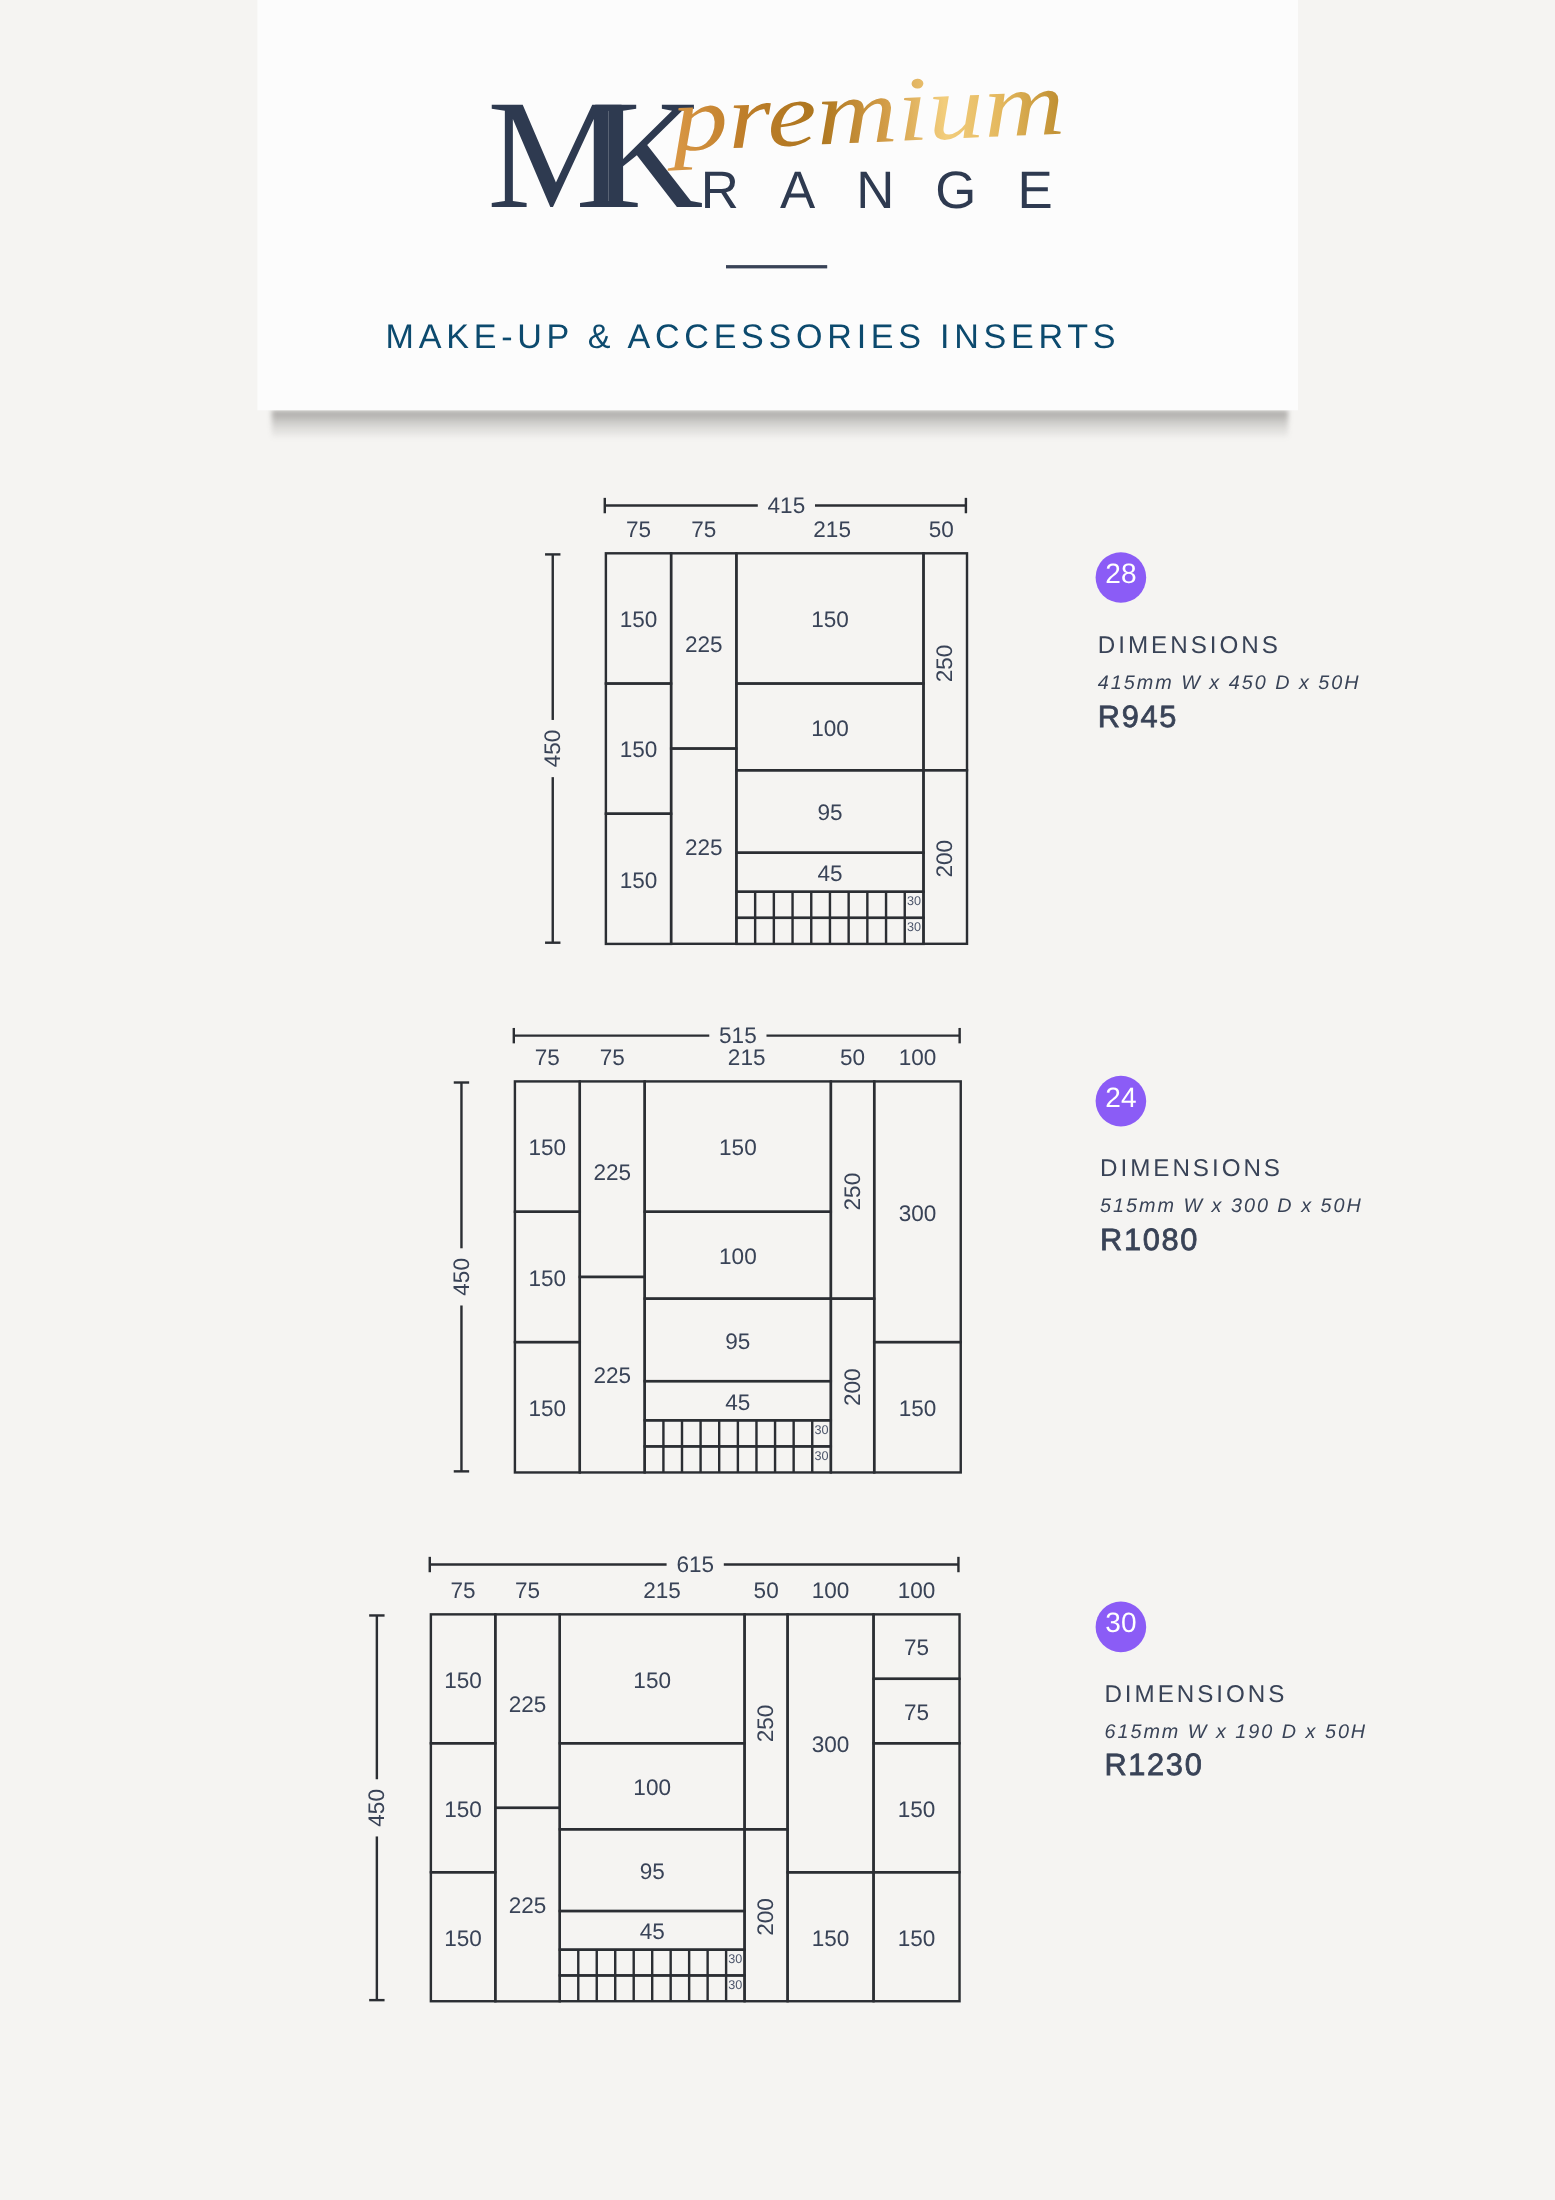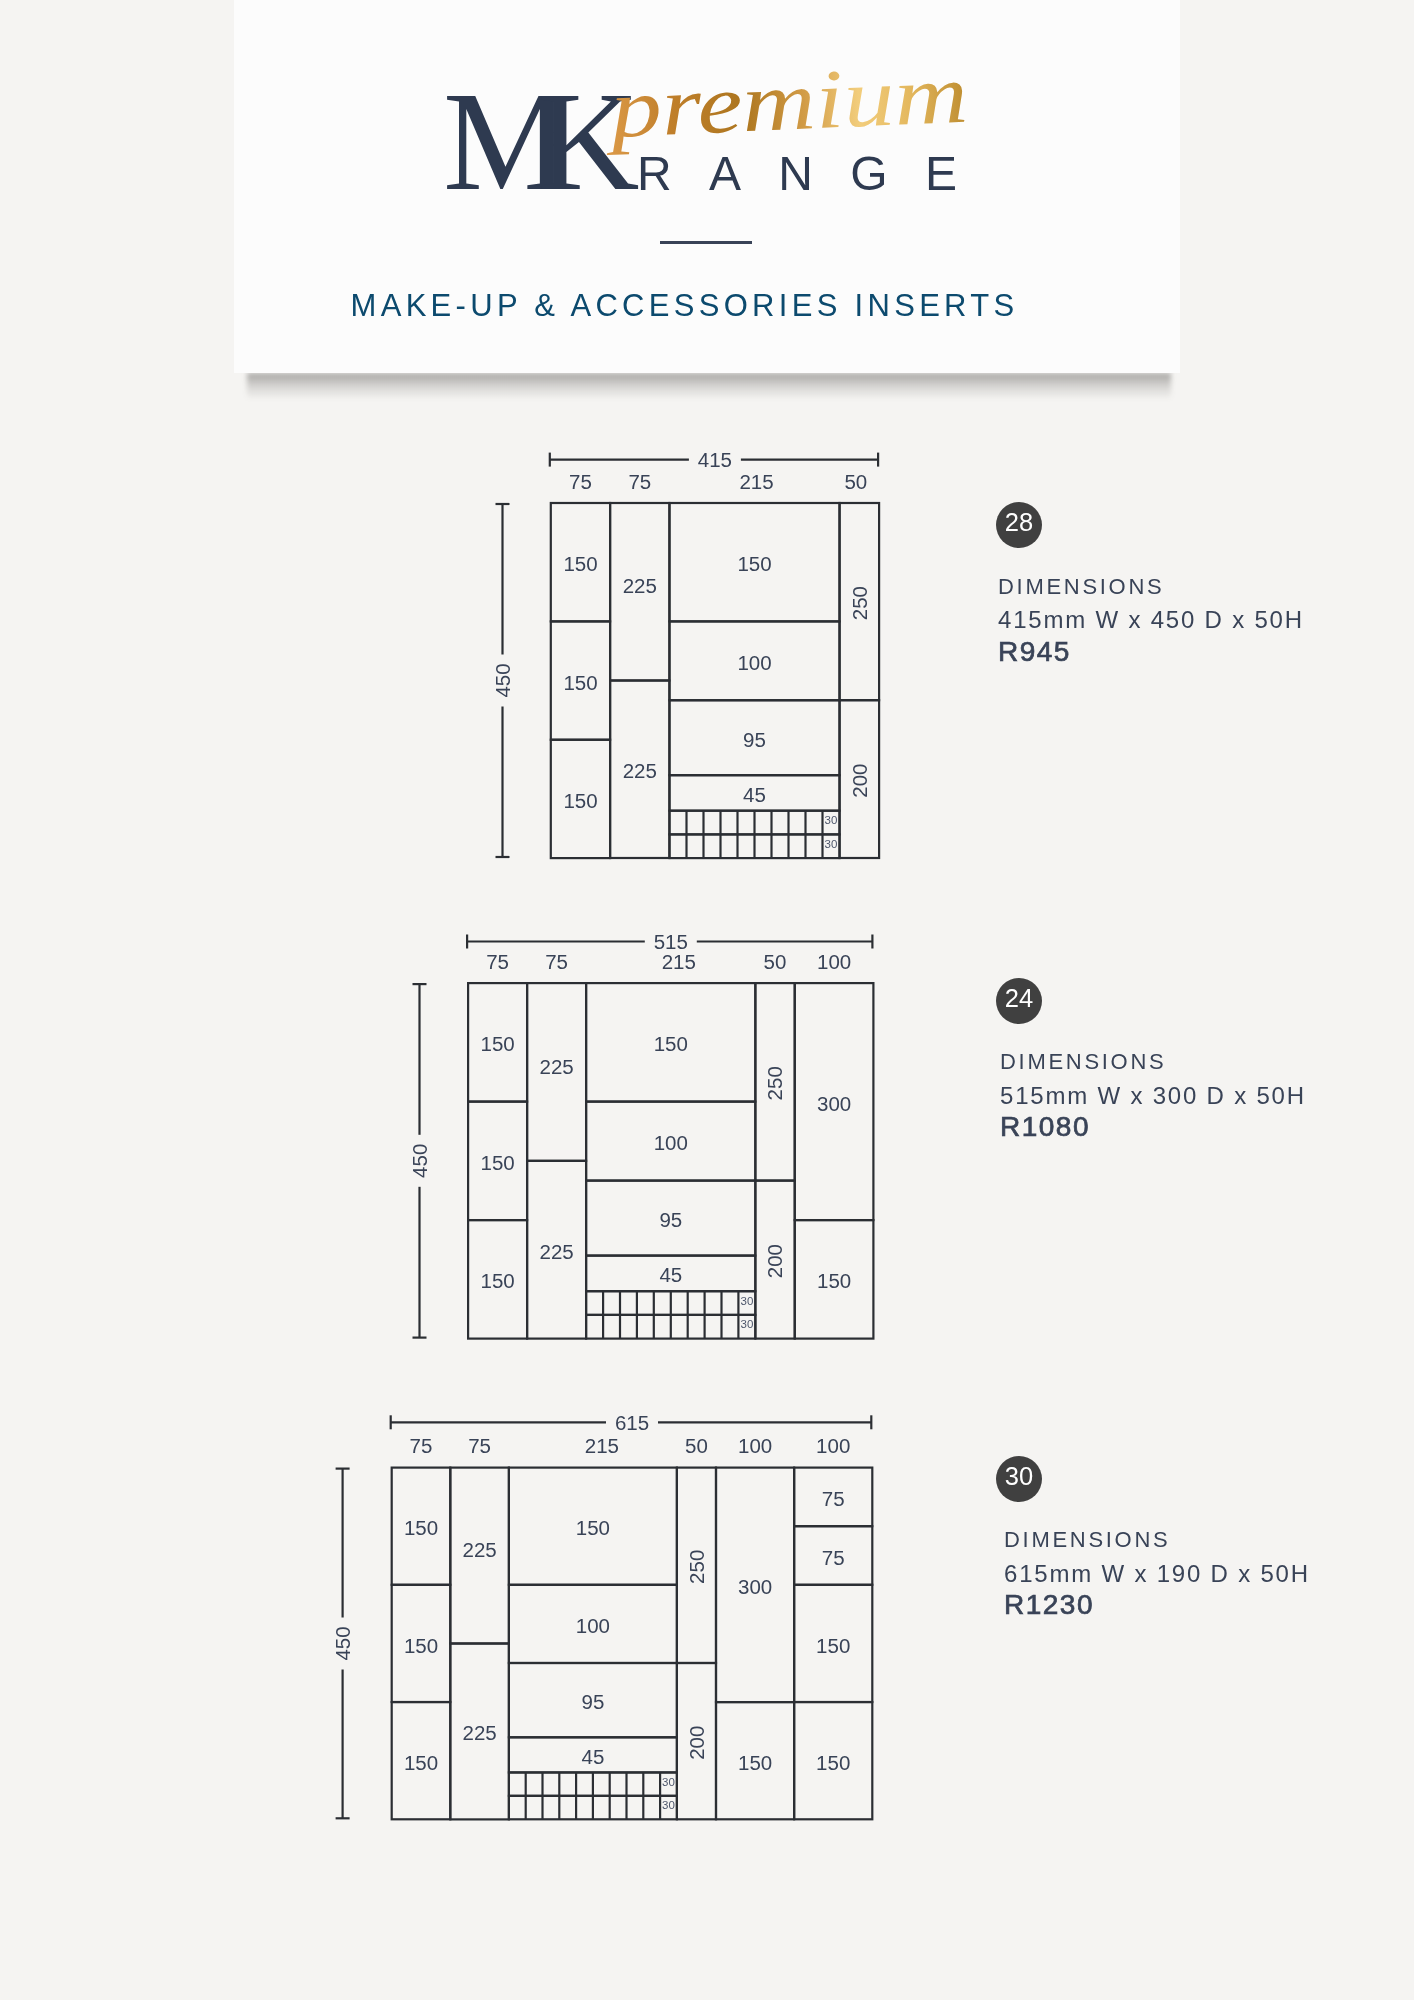--- a/index.html
+++ b/index.html
@@ -1,24 +1,24 @@
 <!DOCTYPE html>
 <html><head><meta charset="utf-8">
 <style>
   html,body { margin:0; padding:0; }
   body { width:1414px; height:2000px; position:relative; background:#f5f4f2;
          font-family:"Liberation Sans",sans-serif; overflow:hidden; }
-  .circ { position:absolute; width:46px; height:46px; border-radius:50%; background:#404040;
+  .circ { position:absolute; width:46px; height:46px; border-radius:50%; background:#8b5cf6;
           color:#fff; font-size:25.5px; display:flex; align-items:center; justify-content:center;
           padding-bottom:5px; box-sizing:border-box; }
   .info { position:absolute; color:#394357; }
   .dimh { font-size:22px; letter-spacing:2.7px; line-height:28px; }
   .dimv { margin-top:5.5px; }
   .price { margin-top:1.5px; }
-  .dimv { font-size:24px; letter-spacing:1.8px; line-height:28px; }
+  .dimv { font-size:18px; letter-spacing:1.8px; line-height:28px;font-style:italic; }
   .price { font-size:28px; font-weight:normal; -webkit-text-stroke:0.7px #394357; letter-spacing:1.5px; line-height:31px; }
 </style></head>
 <body>
 
 <div style="position:absolute;left:247px;top:373px;width:924px;height:30px;filter:blur(2.5px);
      background:linear-gradient(rgba(58,56,52,0.42), rgba(58,56,52,0.16) 45%, rgba(58,56,52,0.0) 88%);"></div>
 
 <div style="position:absolute;left:234px;top:-20px;width:946px;height:393px;background:#fcfcfc;"></div>
 
 <svg width="1414" height="2000" viewBox="0 0 1414 2000" style="position:absolute;left:0;top:0;">

